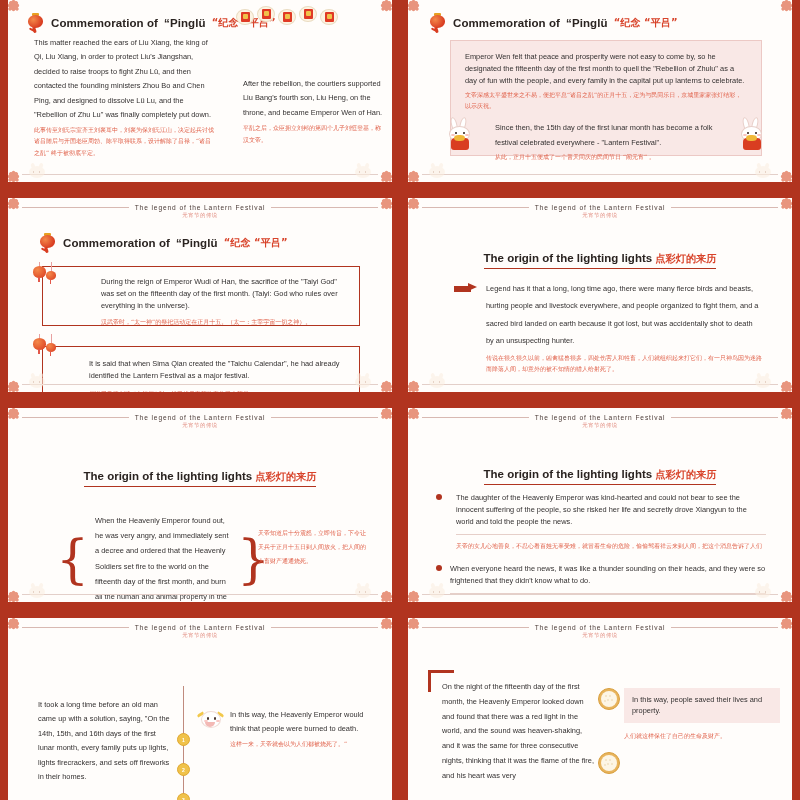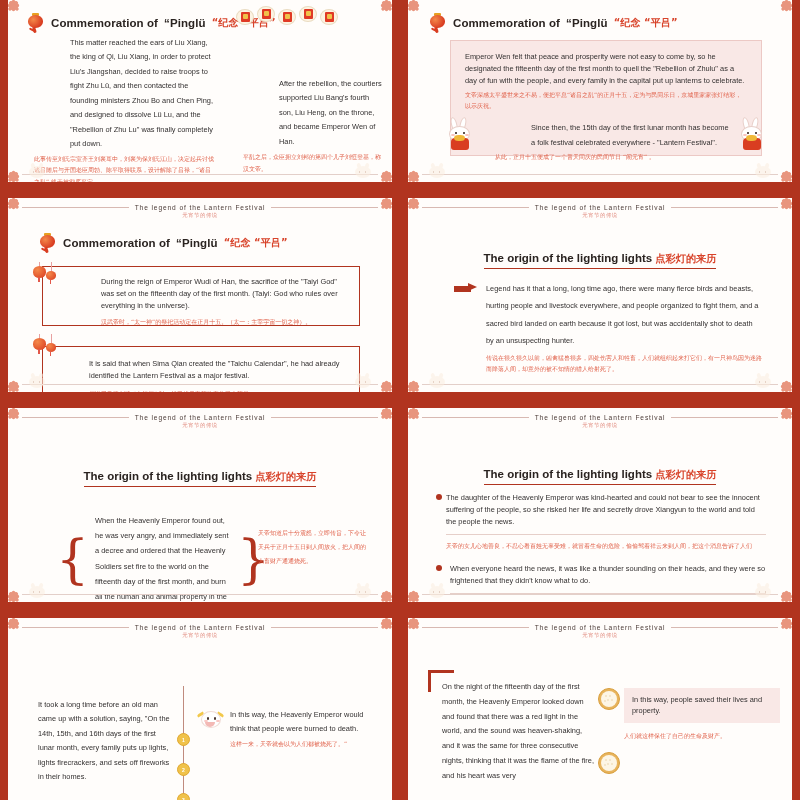--- a/index.html
+++ b/index.html
@@ -109,21 +109,21 @@
   }
   .lant2 .lb::after {
     content:""; position:absolute; left:40%; bottom:-4px; width:1.4px;height:5px;background:#e2574a;
   }
 
   
   .en {
     font-size: 7.4px; line-height: 1.62; color: #333030;
     font-family: "Liberation Sans", sans-serif;
   }
-  .en.lh {  line-height: 1.95; margin-left: 36px; }
+  .en.lh {  line-height: 1.95; }
   .cn {
     font-size: 6px; line-height: 1.55; color: #e0614a;
     font-family: "DejaVu Sans", sans-serif;
   }
   .cn.lh { line-height: 1.95; }
 
   .boxpink {
     background: #f9e8e6; border: .8px solid #ecc9c5;
   }
   .boxline { border: .9px solid #b1341f; }
@@ -545,21 +545,21 @@
       </div>
       <div class="hdr-cn">元宵节的传说</div>
 
       <div style="position:absolute;left:0;right:0;top:56px;text-align:center;">
         <span class="stitle-c">
           <span>The origin of the lighting lights</span>
           <span class="cn">点彩灯的来历</span>
         </span>
       </div>
 
-      <div style="position:absolute;left:28px;top:84px;right:26px;display:flex;gap:4px;">
+      <div style="position:absolute;left:28px;top:84px;right:26px;display:flex;gap:14px;">
         <span class="bullet"></span>
         <span style="flex:1">
           <span class="en" style="display:block"> The daughter of the Heavenly Emperor was kind-hearted and could not bear to see the innocent suffering of the people, so she risked her life and secretly drove Xiangyun to the world and told the people the news.</span>
           <span style="display:block;height:1px;background:#e6cfc9;margin:6px 0 5px 0"></span>
           <span class="cn" style="display:block;line-height:1.9">天帝的女儿心地善良，不忍心看百姓无辜受难，就冒着生命的危险，偷偷驾着祥云来到人间，把这个消息告诉了人们</span>
         </span>
       </div>
 
       <div style="position:absolute;left:28px;top:155px;right:26px;display:flex;gap:8px;">
         <span class="bullet"></span>

